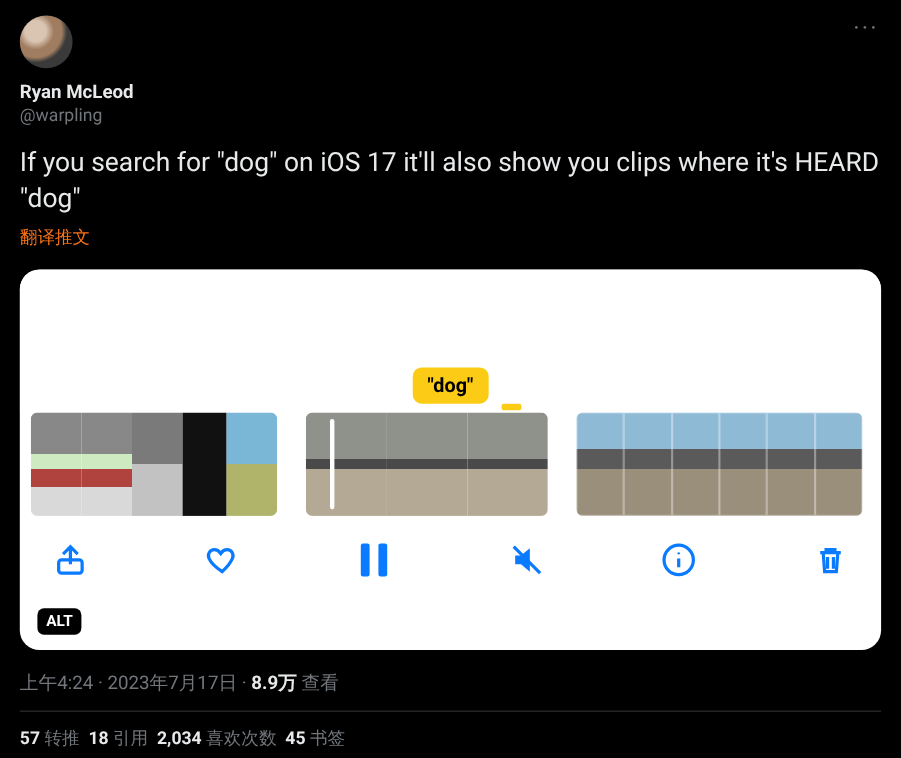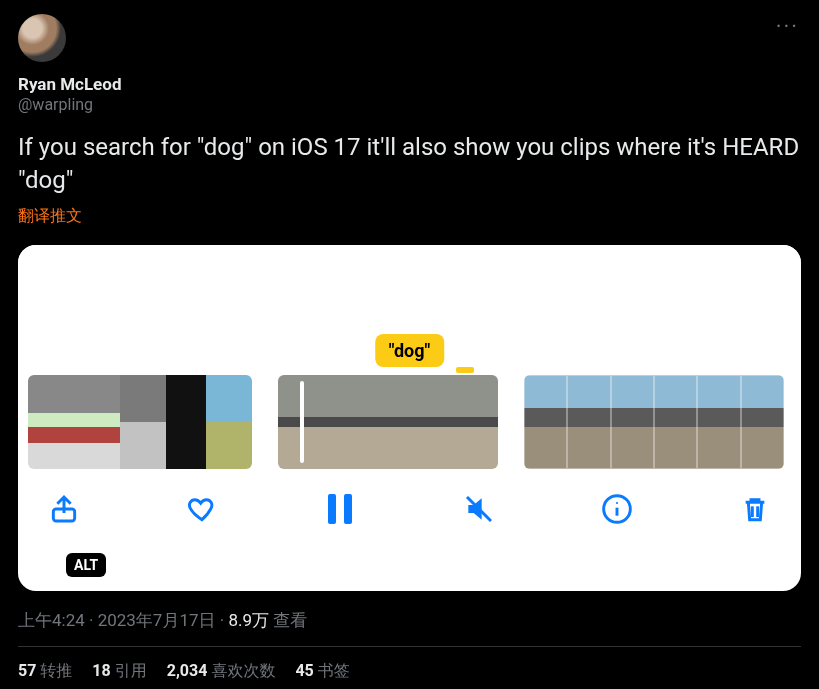--- a/index.html
+++ b/index.html
@@ -28,25 +28,25 @@
   .clip2 { width: 220px; }
   .clip2 .frame { flex: 1 1 auto; background: linear-gradient(#8f928b 0 45%, #4a4a4a 45% 55%, #b3a994 55% 100%); }
   .clip2::before { content:""; position:absolute; left:22px; top:6px; bottom:6px; width:4px; background:#fff; border-radius:2px; }
   .clip3 { width: 260px; }
   .clip3 .frame { width:44px; background: linear-gradient(#8fbad6 0 35%, #5a5a5a 35% 55%, #9a8f7a 55% 100%); box-shadow: inset 0 0 0 1px rgba(255,255,255,0.35); }
   .media-actions { display: flex; justify-content: space-between; align-items: center; padding: 22px 28px 0 28px; }
   .maction { width: 36px; height: 36px; display: flex; align-items: center; justify-content: center; color: #0a7aff; cursor: pointer; }
   .maction svg { width: 32px; height: 32px; stroke: #0a7aff; stroke-width: 2.2; fill: none; }
   .pause-bars { display:flex; gap:8px; }
   .pause-bars span { width:8px; height:30px; background:#0a7aff; border-radius:2px; display:block; }
-  .alt-badge { position: absolute; left: 16px; bottom: 14px; background: #000; color: #fff; font-weight: 700; font-size: 14px; padding: 4px 8px; border-radius: 6px; margin-left: 32px; }
+  .alt-badge { position: absolute; left: 16px; bottom: 14px; background: #000; color: #fff; font-weight: 700; font-size: 14px; padding: 4px 8px; border-radius: 6px; }
   .meta { margin-top: 18px; color: #71767b; font-size: 17px; }
-  .meta strong { color: #e7e9ea; font-weight: 400; }
+  .meta strong { color: #e7e9ea; font-weight: 700; }
   .divider { border: 0; border-top: 1px solid #2f3336; margin: 14px 0; }
-  .stats { display: flex; gap: 20px; color: #71767b; font-size: 16px; padding-bottom: 6px; }
+  .stats { display: flex; gap: 8px; color: #71767b; font-size: 16px; padding-bottom: 6px; }
   .stats span strong { color: #e7e9ea; font-weight: 700; margin-right: 4px; }
 </style>
 </head>
 <body>
 
 <div class="tweet">
 
   <div class="header">
     <div class="avatar"></div>
     <div class="name-block">

